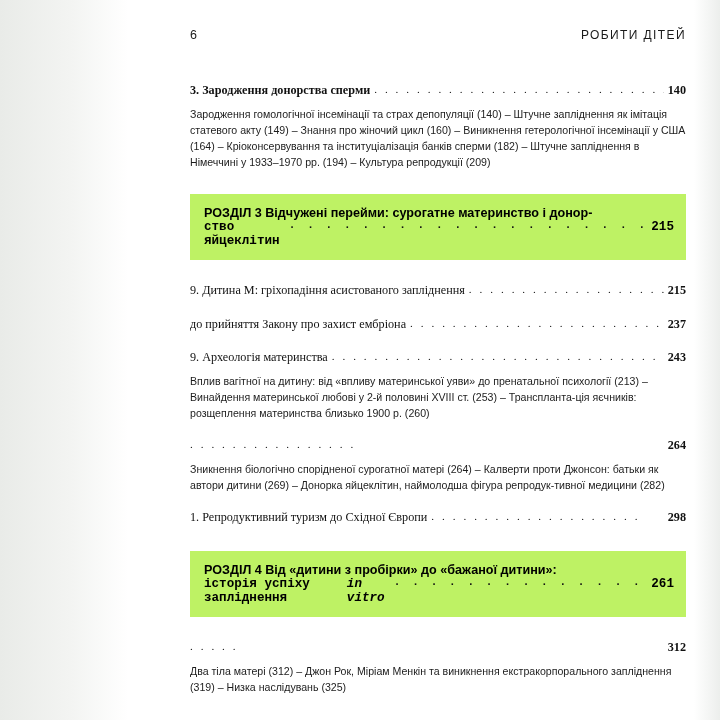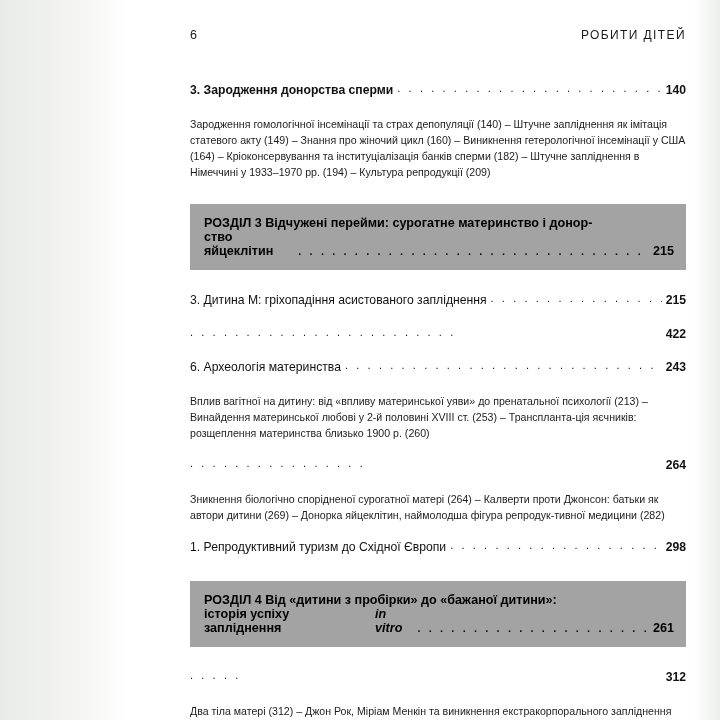--- a/index.html
+++ b/index.html
@@ -61,25 +61,26 @@
     letter-spacing: 1.4px;
     color: #1a1a1a;
     text-align: center;
   }
 
   .entry {
     margin-bottom: 16px;
   }
   .entry-line {
     display: flex;
-    align-items: flex-start;
+    align-items: center;
     font-size: 12.2px;
     color: #111;
     line-height: 1.45;
     white-space: nowrap;
+    font-family: Liberation Serif, serif;
   }
   .entry-title {
     flex: 0 0 auto;
     padding-right: 4px;
   }
   .leaders {
     flex: 1 1 auto;
     overflow: hidden;
     white-space: nowrap;
     color: #111;
@@ -92,34 +93,35 @@
     padding-left: 4px;
     font-weight: bold;
   }
   .entry-title.bold, .page-no.bold {
     font-weight: bold;
   }
   .sub {
     font-size: 10.6px;
     line-height: 1.52;
     color: #1c1c1c;
-    margin-top: 16px;
+    margin-top: 6px;
     max-width: 100%;
   }
 
   .section {
-    background: #a3a3a3;
+    background: #bef264;
     padding: 12px 12px 12px 14px;
     margin: 24px 0 22px 0;
   }
   .section .sec-row {
     display: flex;
-    align-items: flex-end;
+    align-items: flex-start;
     font-weight: bold;
     font-size: 12.6px;
+    font-family: Liberation Mono, monospace;
   }
   .section .sec-first {
     font-weight: bold;
     font-size: 12.6px;
     white-space: nowrap;
   }
   .section .page-no { font-weight: bold; }
   .italic { font-style: italic; margin-left: 26px; }
 
   .entry-two-line .entry-title-block {
@@ -152,36 +154,37 @@
       <div class="sec-first">РОЗДІЛ 3 Відчужені перейми: сурогатне материнство і донор-</div>
       <div class="sec-row">
         <span>ство яйцеклітин</span>
         <span class="leaders">&nbsp;. . . . . . . . . . . . . . . . . . . . . . . . . . . . . . . . . . . .</span>
         <span class="page-no">215</span>
       </div>
     </div>
 
     <div class="entry">
       <div class="entry-line">
-        <span class="entry-title">3. Дитина М: гріхопадіння асистованого запліднення</span>
+        <span class="entry-title">9. Дитина М: гріхопадіння асистованого запліднення</span>
         <span class="leaders">. . . . . . . . . . . . . . . . . . . .</span>
         <span class="page-no">215</span>
       </div>
     </div>
 
     <div class="entry entry-two-line">
       <div class="entry-line">
+        <span class="entry-title">до прийняття Закону про захист ембріона</span>
         <span class="leaders">. . . . . . . . . . . . . . . . . . . . . . . .</span>
-        <span class="page-no">422</span>
-      </div>
-    </div>
-
-    <div class="entry">
-      <div class="entry-line">
-        <span class="entry-title">6. Археологія материнства</span>
+        <span class="page-no">237</span>
+      </div>
+    </div>
+
+    <div class="entry">
+      <div class="entry-line">
+        <span class="entry-title">9. Археологія материнства</span>
         <span class="leaders">. . . . . . . . . . . . . . . . . . . . . . . . . . . . . . . . . . . . .</span>
         <span class="page-no">243</span>
       </div>
       <div class="sub">Вплив вагітної на дитину: від «впливу материнської уяви» до пренатальної психології (213) – Винайдення материнської любові у 2-й половині XVIII ст. (253) – Транспланта-ція яєчників: розщеплення материнства близько 1900 р. (260)</div>
     </div>
 
     <div class="entry">
       <div class="entry-line">
         <span class="leaders">. . . . . . . . . . . . . . . .</span>
         <span class="page-no">264</span>

